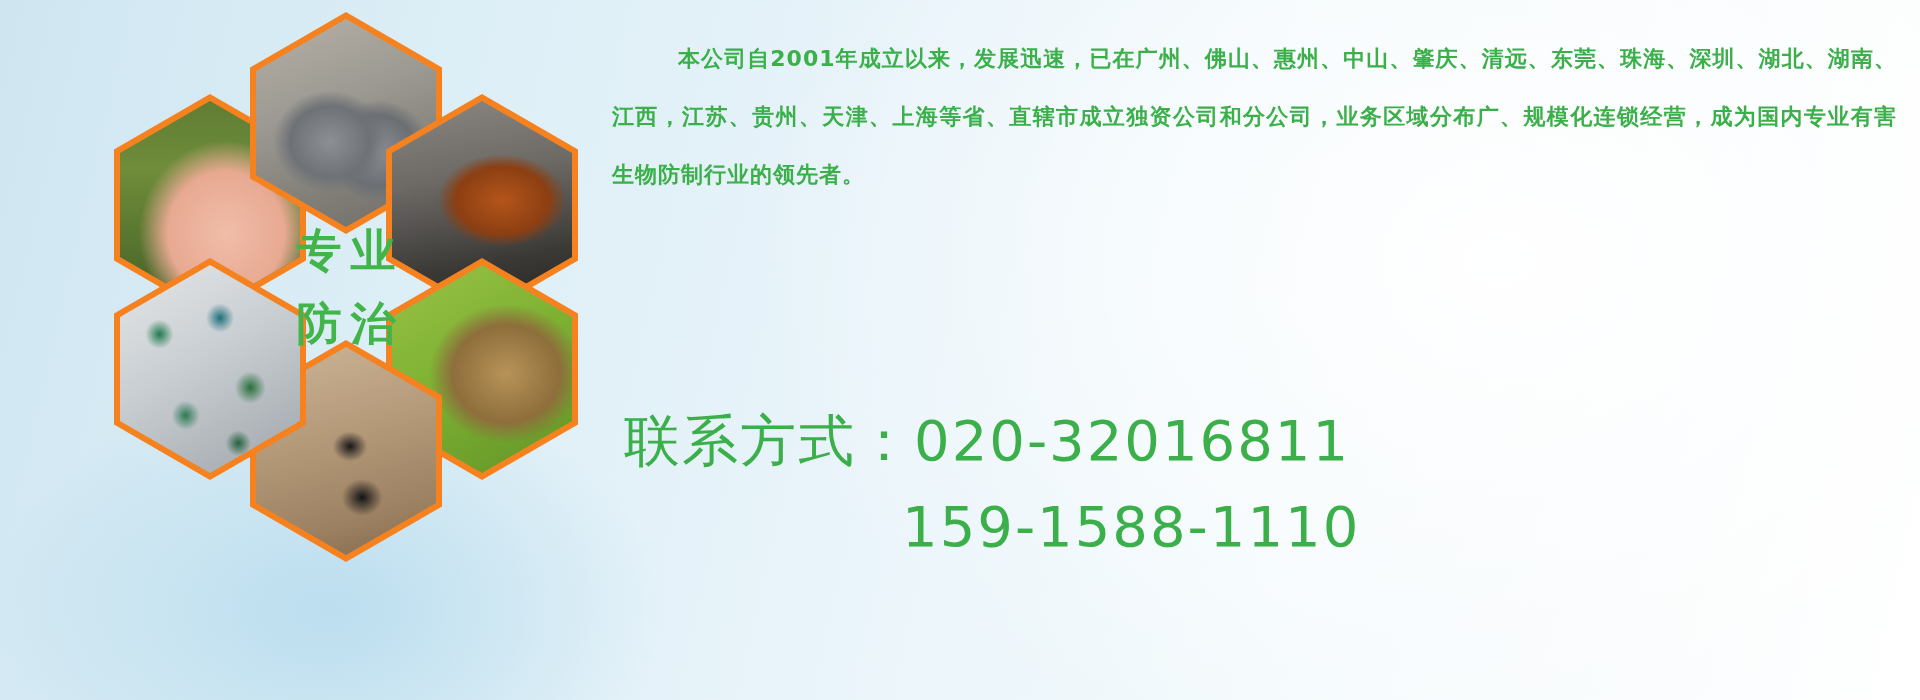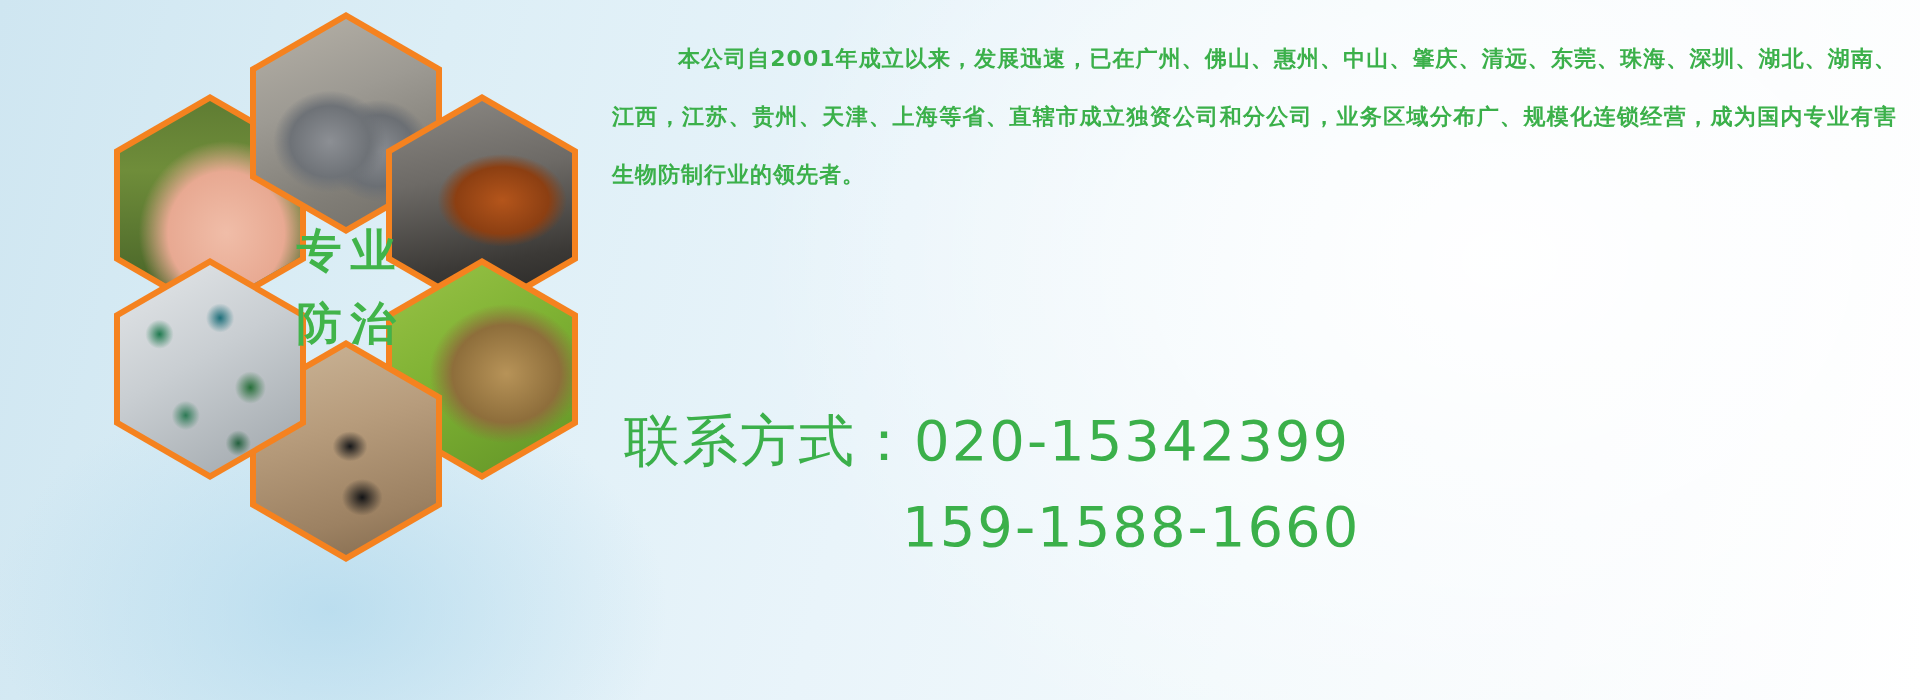--- a/index.html
+++ b/index.html
@@ -172,17 +172,17 @@
       <span>专业</span>
       <span>防治</span>
     </div>
   </div>
 
   <div id="copy">
     <p id="paragraph">本公司自2001年成立以来，发展迅速，已在广州、佛山、惠州、中山、肇庆、清远、东莞、珠海、深圳、湖北、湖南、江西，江苏、贵州、天津、上海等省、直辖市成立独资公司和分公司，业务区域分布广、规模化连锁经营，成为国内专业有害生物防制行业的领先者。</p>
   </div>
 
   <div id="contact">
-    <span class="line1">联系方式：020-15342399</span>
-    <span class="line2">159-1588-1660</span>
+    <span class="line1">联系方式：020-32016811</span>
+    <span class="line2">159-1588-1110</span>
   </div>
 
 </div>
 
 </body></html>

